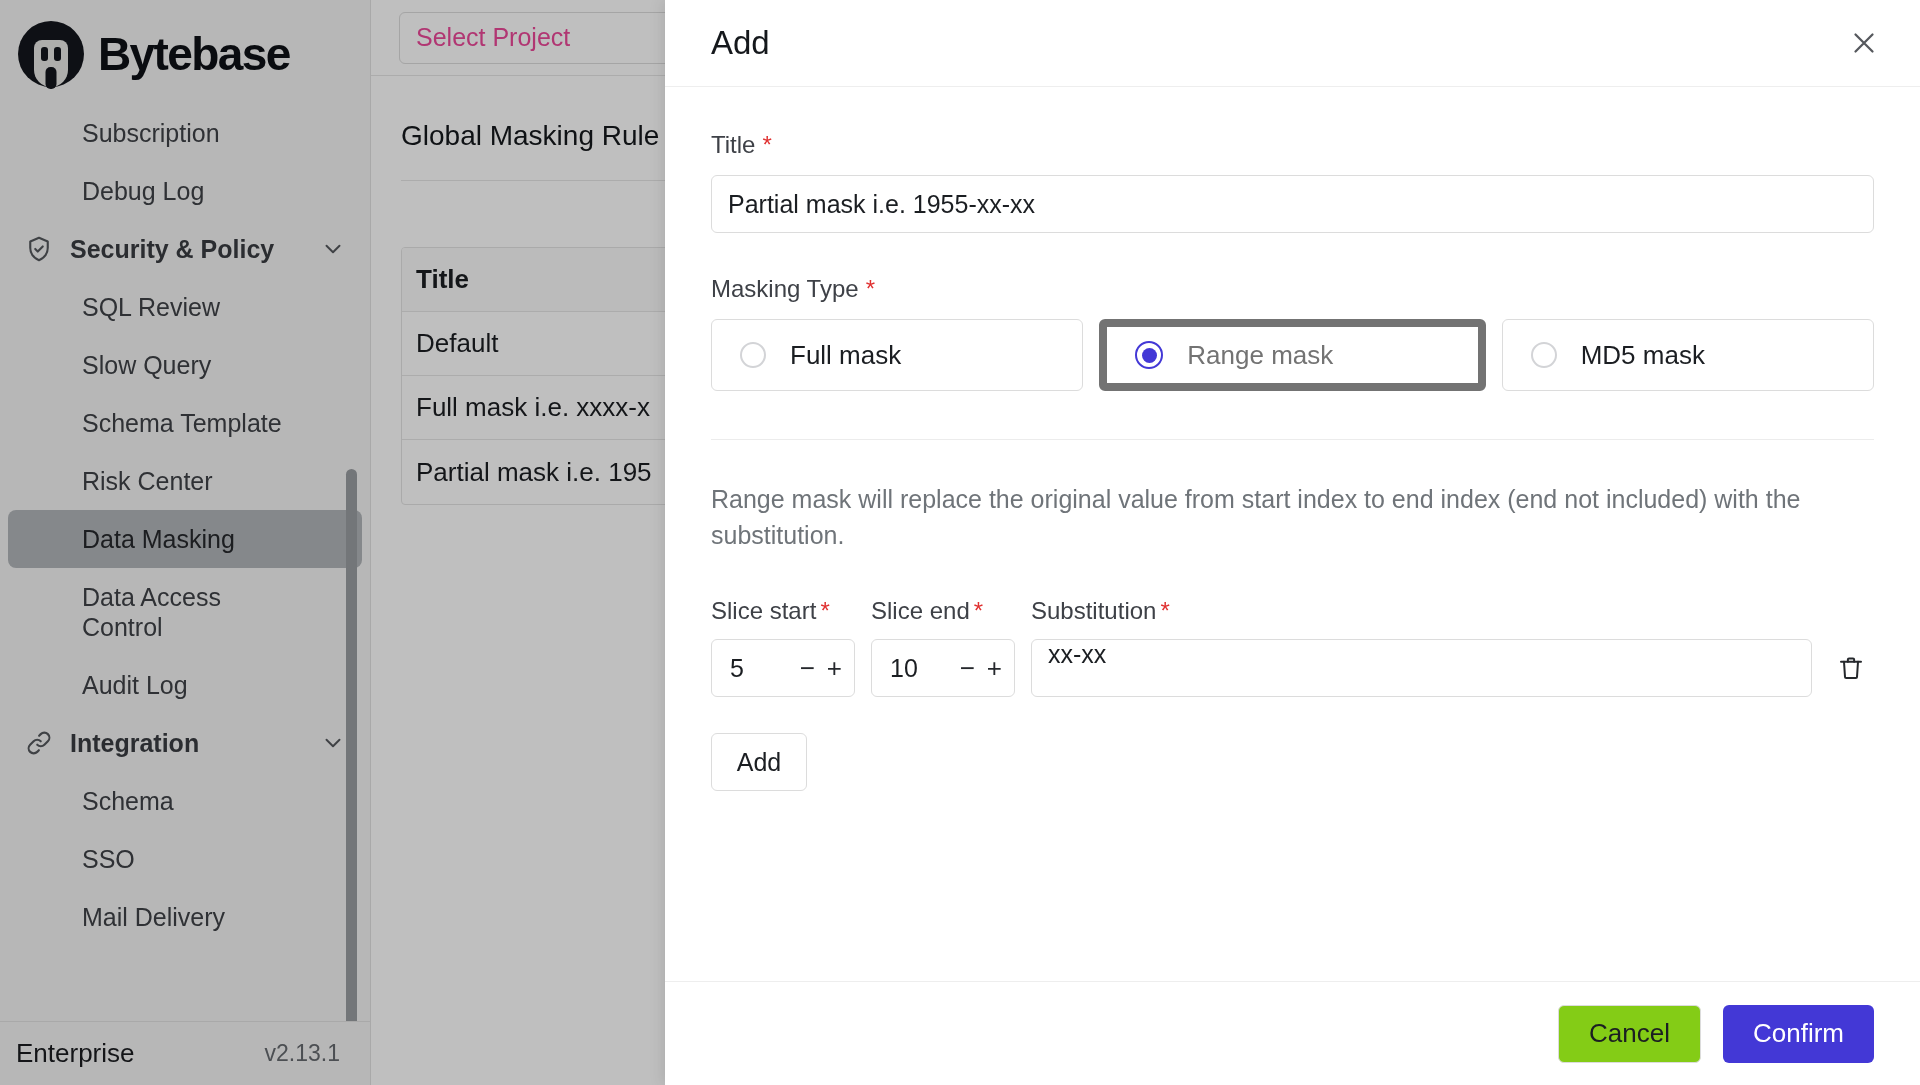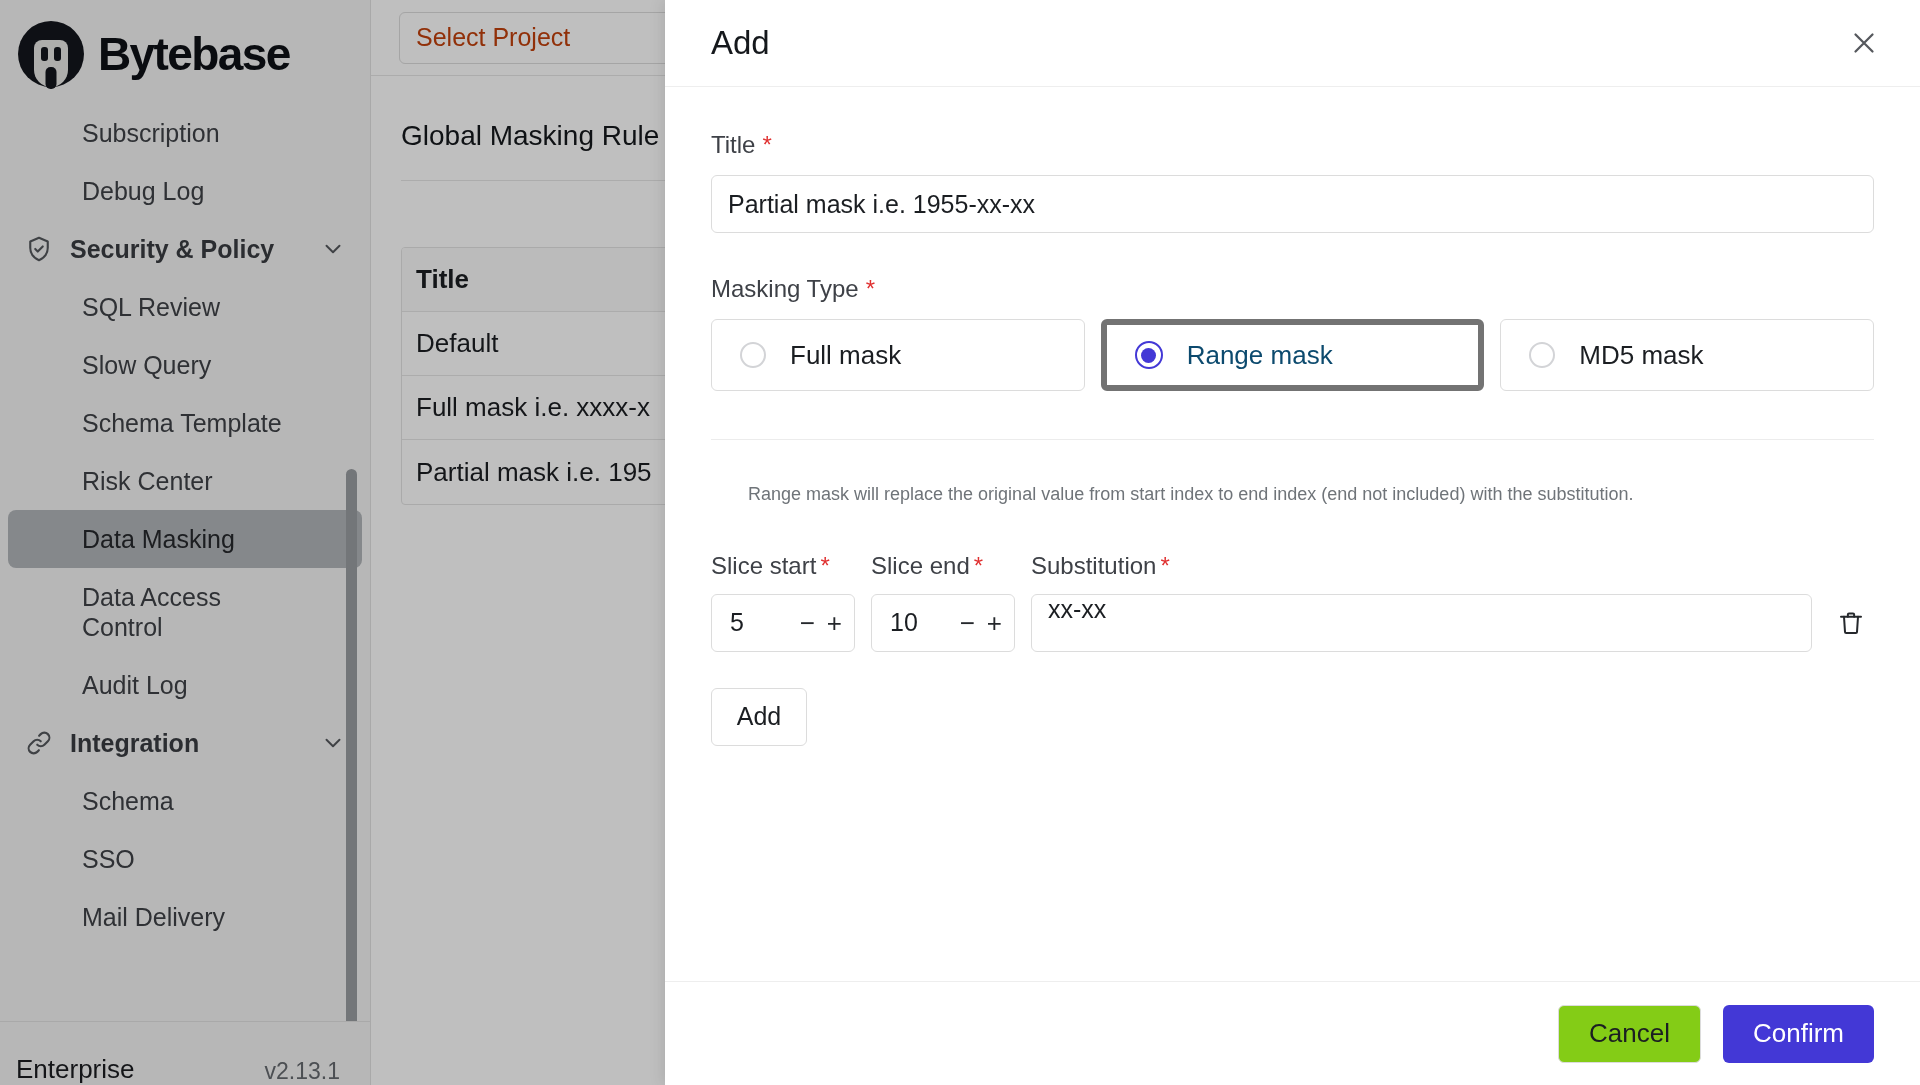--- a/index.html
+++ b/index.html
@@ -119,21 +119,21 @@
     position: absolute;
     right: 13px;
     top: 365px;
     width: 11px; height: 640px;
     background: #9a9ea2;
     border-radius: 6px;
   }
   .sidebar-footer {
     height: 64px;
     border-top: 1px solid #e2e2e2;
-    display: flex; align-items: flex-end;
+    display: flex; align-items: center;
     padding: 0 30px 0 16px;
     flex: 0 0 64px;
   }
   .sidebar-footer .plan { font-size: 26px; color: #1b1d21; }
   .sidebar-footer .ver { margin-left: auto; font-size: 23px; color: #666a6f; }
 
   
   .main {
     flex: 1 1 auto;
     height: 1085px;
@@ -145,21 +145,21 @@
     border-bottom: 1px solid #e6e6e6;
     display: flex; align-items: center;
     padding: 0 28px;
   }
   .project-select {
     width: 420px; height: 52px;
     border: 1px solid #dcdcdc;
     border-radius: 6px;
     display: flex; align-items: center;
     padding: 0 16px;
-    font-size: 25px; color: #c2410c;
+    font-size: 25px; color: #ec4899;
     background: #fff;
   }
   .content { padding: 44px 30px 0 30px; }
   .page-title { font-size: 28px; color: #15181c; }
   .title-rule { margin-top: 28px; height: 1px; background: #e6e6e6; width: 100%; }
   .table {
     margin-top: 66px;
     border: 1px solid #e3e3e3;
     border-radius: 4px;
     width: 100%;
@@ -222,48 +222,47 @@
     border: 1px solid #dcdcdc;
     border-radius: 6px;
     display: flex; align-items: center;
     padding-left: 28px;
     gap: 24px;
     font-size: 26px;
     color: #1b1e22;
     background: #fff;
   }
   .radio-card.selected {
-    border: 6px solid #737373;
-    color: #0c4a6e;
+    border: 8px solid #737373;
+    color: #737373;
   }
   .radio-dot {
     width: 26px; height: 26px;
     border-radius: 50%;
     border: 2px solid #d3d4d7;
     flex: 0 0 26px;
     display: flex; align-items: center; justify-content: center;
   }
   .radio-card.selected .radio-dot {
     border-color: #4338d6;
     width: 28px; height: 28px; flex-basis: 28px;
   }
   .radio-card.selected .radio-dot::after {
     content: "";
     width: 15px; height: 15px;
     border-radius: 50%;
     background: #4338d6;
   }
   .divider { height: 1px; background: #ececec; margin: 48px 0 42px 0; }
   .hint-text {
-    font-size: 18px;
+    font-size: 25px;
     color: #6f7479;
     line-height: 1.42;
     margin-bottom: 44px;
     max-width: 1155px;
-    margin-left: 37px;
   }
   .slice-labels {
     display: flex;
     gap: 0;
     margin-bottom: 14px;
   }
   .slice-label {
     font-size: 24px; color: #3e4147;
     display: flex; align-items: baseline; gap: 4px;
   }

